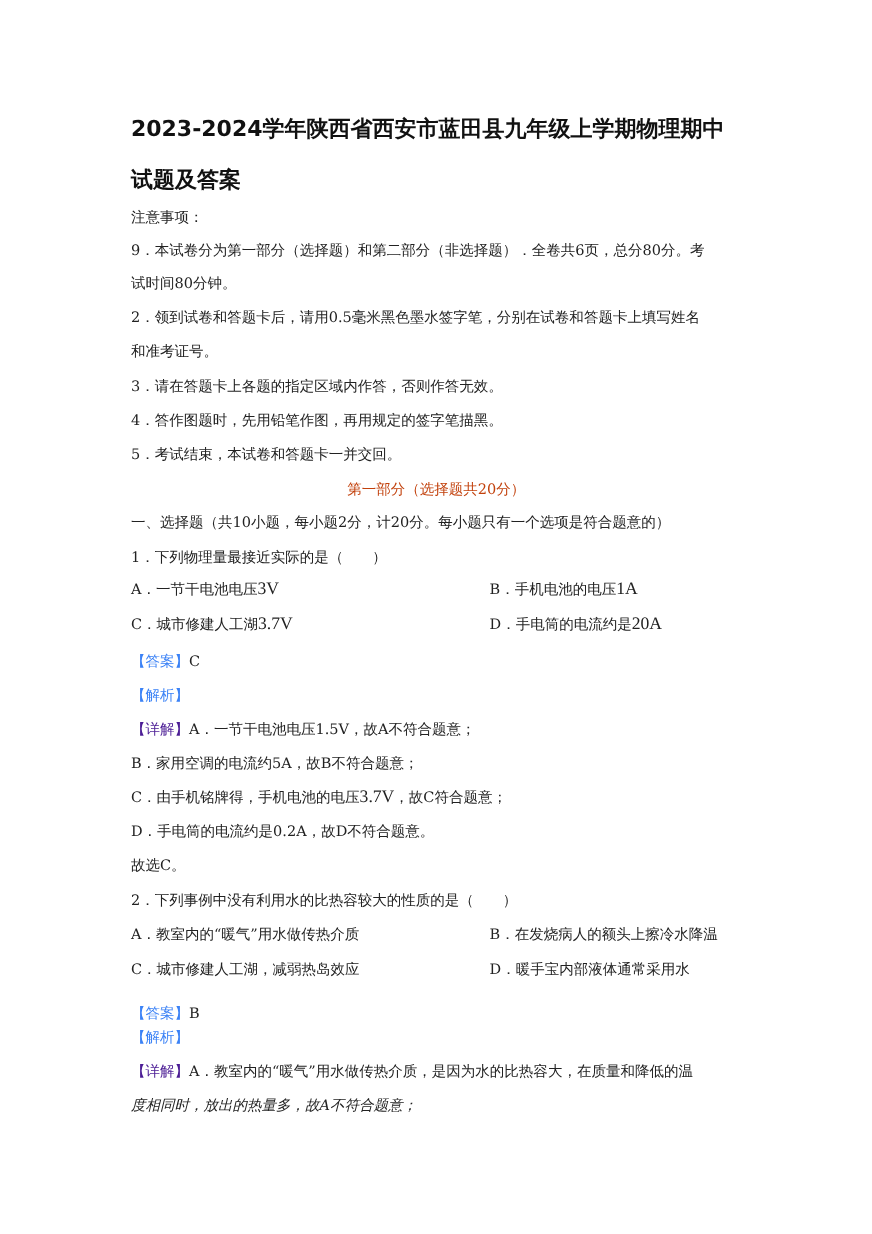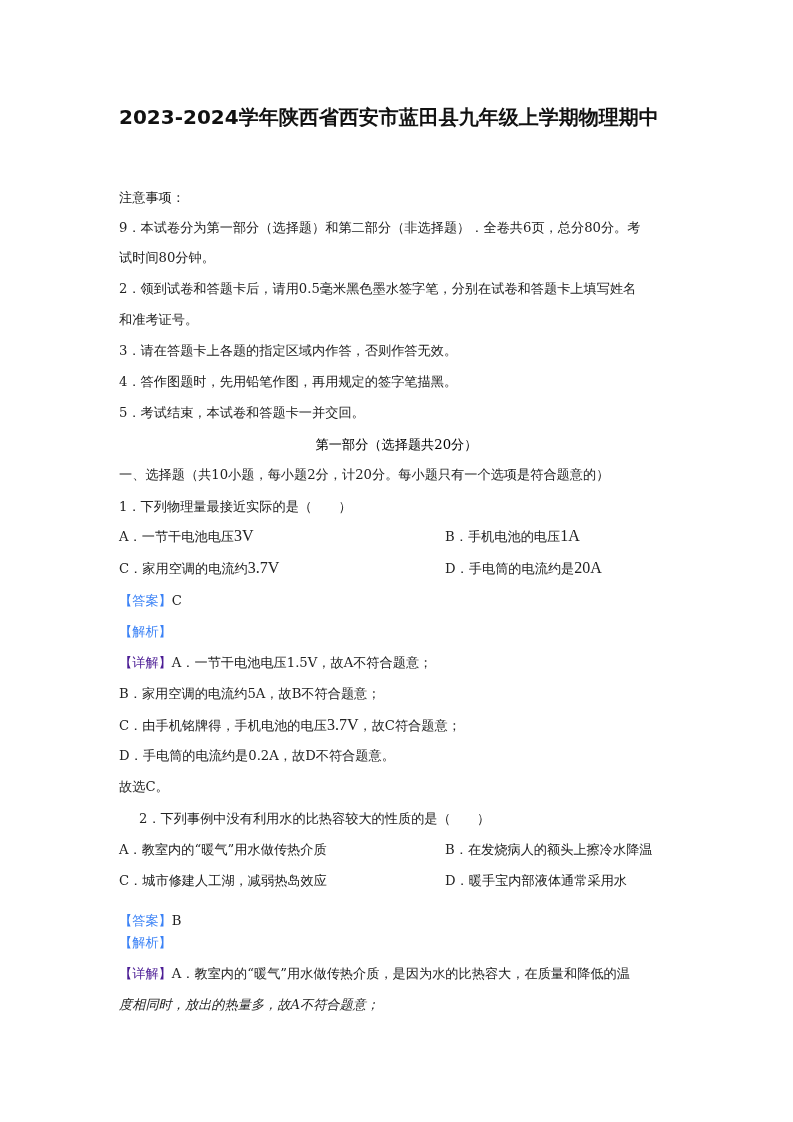--- a/index.html
+++ b/index.html
@@ -2,32 +2,33 @@
 <html><head>
 <meta charset="utf-8">
 <style>
   html, body { margin: 0; padding: 0; background: #ffffff; }
   body { width: 793px; height: 1122px; position: relative; overflow: hidden;
          font-family: "DejaVu Serif", "Liberation Serif", serif; color: #1a1a1a; }
   .page { position: absolute; left: 0; top: 0; width: 726px; height: 1122px; }
   .title { position: absolute; left: 119px; width: 560px; font-family: "DejaVu Sans", "Liberation Sans", sans-serif;
            font-weight: bold; font-size: 20px; color: #111; white-space: nowrap; }
   .line { position: absolute; left: 119px; font-size: 13.2px; white-space: nowrap; color: #222; }
-  .center { position: absolute; left: 0; width: 793px; text-align: center; font-size: 13.2px; color: #000000; }
+  .center { position: absolute; left: 0; width: 793px; text-align: center; font-size: 13.2px; color: #c2410c; }
   .opt { position: absolute; font-size: 13.2px; white-space: nowrap; color: #222; }
   .unit { font-family: "Liberation Serif", "DejaVu Serif", serif; font-size: 16px; }
   .lbl-blue { color: #3b82f6; }
   .lbl-dark { color: #4c1d95; }
 </style>
 </head>
 <body>
 
 <div class="page">
 
   <div class="title" style="top:104px;">2023-2024学年陕西省西安市蓝田县九年级上学期物理期中</div>
+  <div class="title" style="top:150px;">试题及答案</div>
 
   <div class="line" style="top:189px;">注意事项：</div>
   <div class="line" style="top:219px;">9．本试卷分为第一部分（选择题）和第二部分（非选择题）．全卷共6页，总分80分。考</div>
   <div class="line" style="top:249px;">试时间80分钟。</div>
   <div class="line" style="top:280px;">2．领到试卷和答题卡后，请用0.5毫米黑色墨水签字笔，分别在试卷和答题卡上填写姓名</div>
   <div class="line" style="top:311px;">和准考证号。</div>
   <div class="line" style="top:342px;">3．请在答题卡上各题的指定区域内作答，否则作答无效。</div>
   <div class="line" style="top:373px;">4．答作图题时，先用铅笔作图，再用规定的签字笔描黑。</div>
   <div class="line" style="top:404px;">5．考试结束，本试卷和答题卡一并交回。</div>
 
@@ -35,40 +36,40 @@
   <div class="line" style="top:466px;">一、选择题（共10小题，每小题2分，计20分。每小题只有一个选项是符合题意的）</div>
 
   <div class="line" style="top:498px;">1．下列物理量最接近实际的是（　　）</div>
   <div class="opt" style="left:119px; top:527px;">
     <span>A．一节干电池电压</span><span class="unit">3V</span>
   </div>
   <div class="opt" style="left:445px; top:527px;">
     <span>B．手机电池的电压</span><span class="unit">1A</span>
   </div>
   <div class="opt" style="left:119px; top:559px;">
-    <span>C．家用空调的电流约</span><span class="unit">3.7V</span>
+    <span>C．城市修建人工湖</span><span class="unit">3.7V</span>
   </div>
   <div class="opt" style="left:445px; top:559px;">
     <span>D．手电筒的电流约是</span><span class="unit">20A</span>
   </div>
   <div class="line" style="top:592px;">
     <span class="lbl-blue">【答案】</span><span>C</span>
   </div>
   <div class="line lbl-blue" style="top:623px;">【解析】</div>
   <div class="line" style="top:654px;">
     <span class="lbl-dark">【详解】</span><span>A．一节干电池电压1.5V，故A不符合题意；</span>
   </div>
   <div class="line" style="top:685px;">B．家用空调的电流约5A，故B不符合题意；</div>
   <div class="line" style="top:716px;">
     <span>C．由手机铭牌得，手机电池的电压</span><span class="unit">3.7V</span><span>，故C符合题意；</span>
   </div>
   <div class="line" style="top:747px;">D．手电筒的电流约是0.2A，故D不符合题意。</div>
   <div class="line" style="top:778px;">故选C。</div>
 
-  <div class="line" style="top:810px;margin-left:20px;">2．下列事例中没有利用水的比热容较大的性质的是（　　）</div>
+  <div class="line" style="top:810px;">2．下列事例中没有利用水的比热容较大的性质的是（　　）</div>
   <div class="opt" style="left:119px; top:841px;">A．教室内的“暖气”用水做传热介质</div>
   <div class="opt" style="left:445px; top:841px;">B．在发烧病人的额头上擦冷水降温</div>
   <div class="opt" style="left:119px; top:872px;">C．城市修建人工湖，减弱热岛效应</div>
   <div class="opt" style="left:445px; top:872px;">D．暖手宝内部液体通常采用水</div>
   <div class="line" style="top:912px;">
     <span class="lbl-blue">【答案】</span><span>B</span>
   </div>
   <div class="line lbl-blue" style="top:934px;">【解析】</div>
   <div class="line" style="top:965px;">
     <span class="lbl-dark">【详解】</span><span>A．教室内的“暖气”用水做传热介质，是因为水的比热容大，在质量和降低的温</span>

